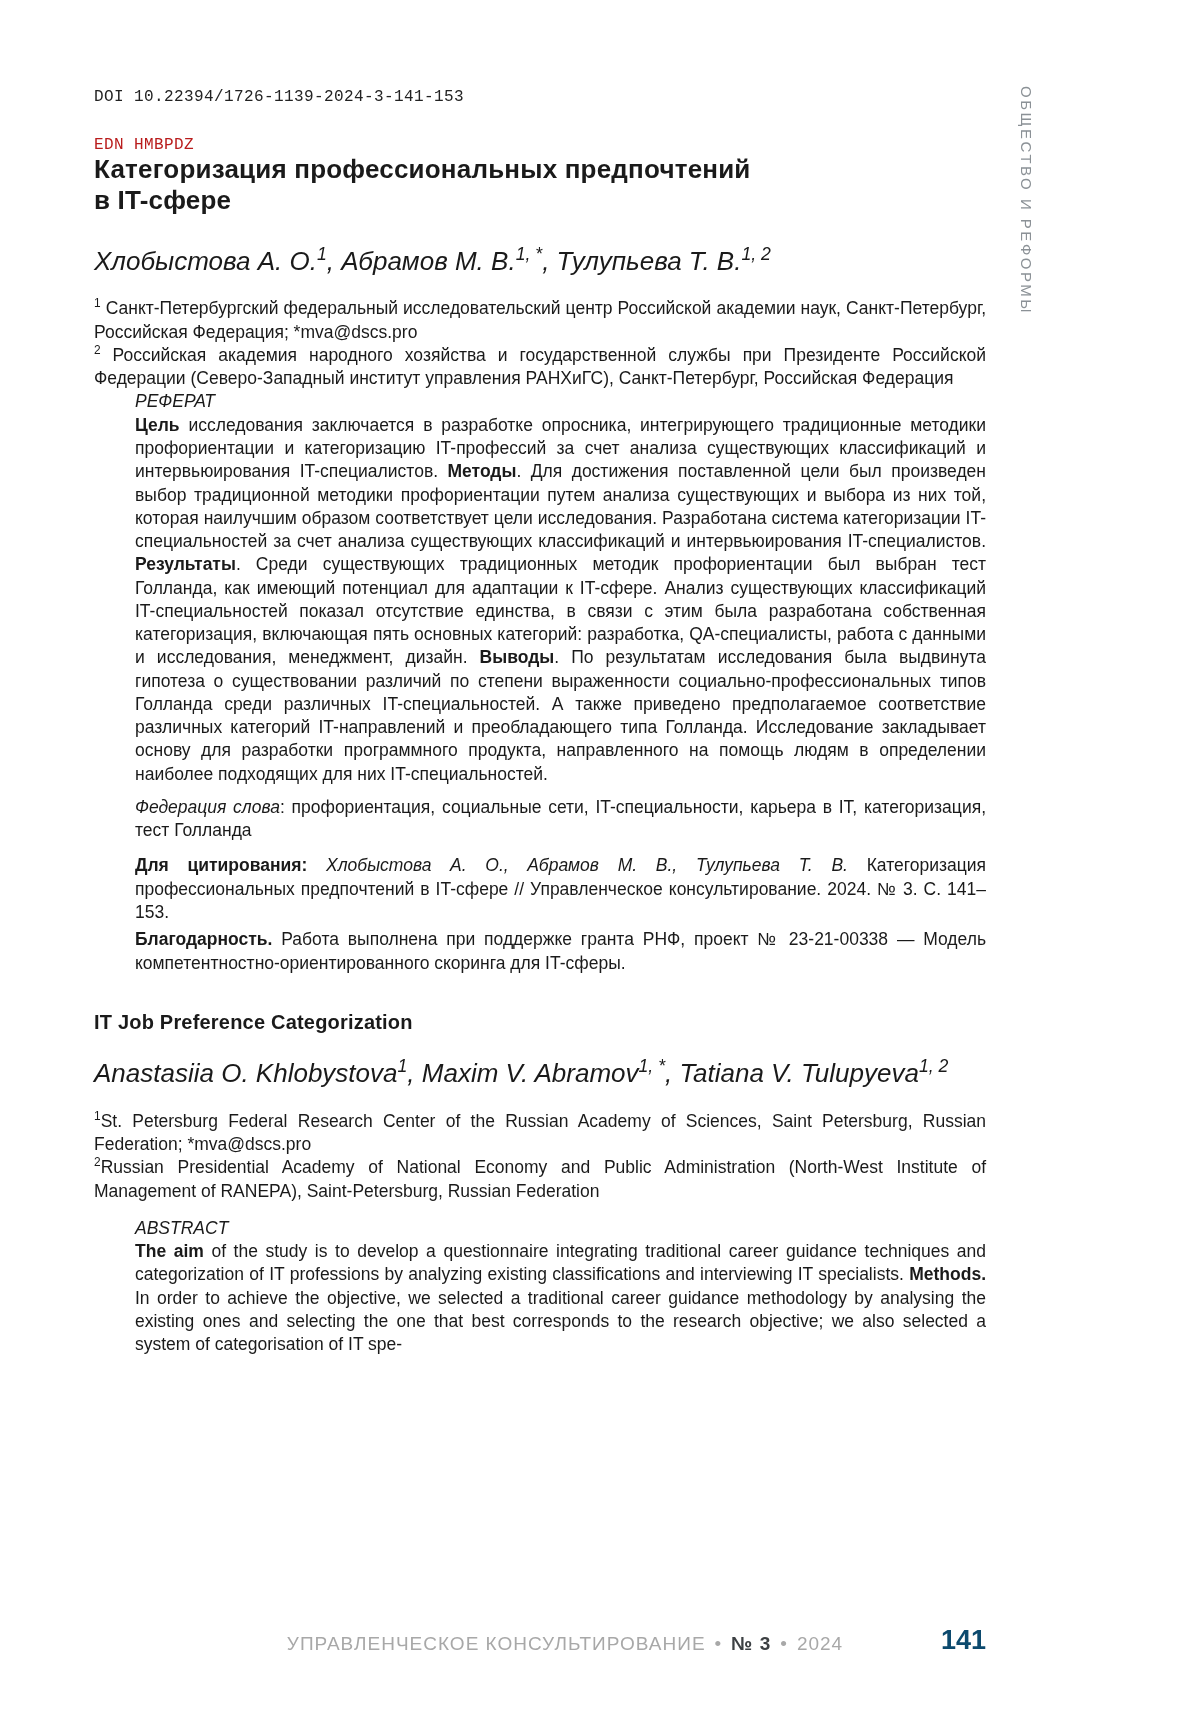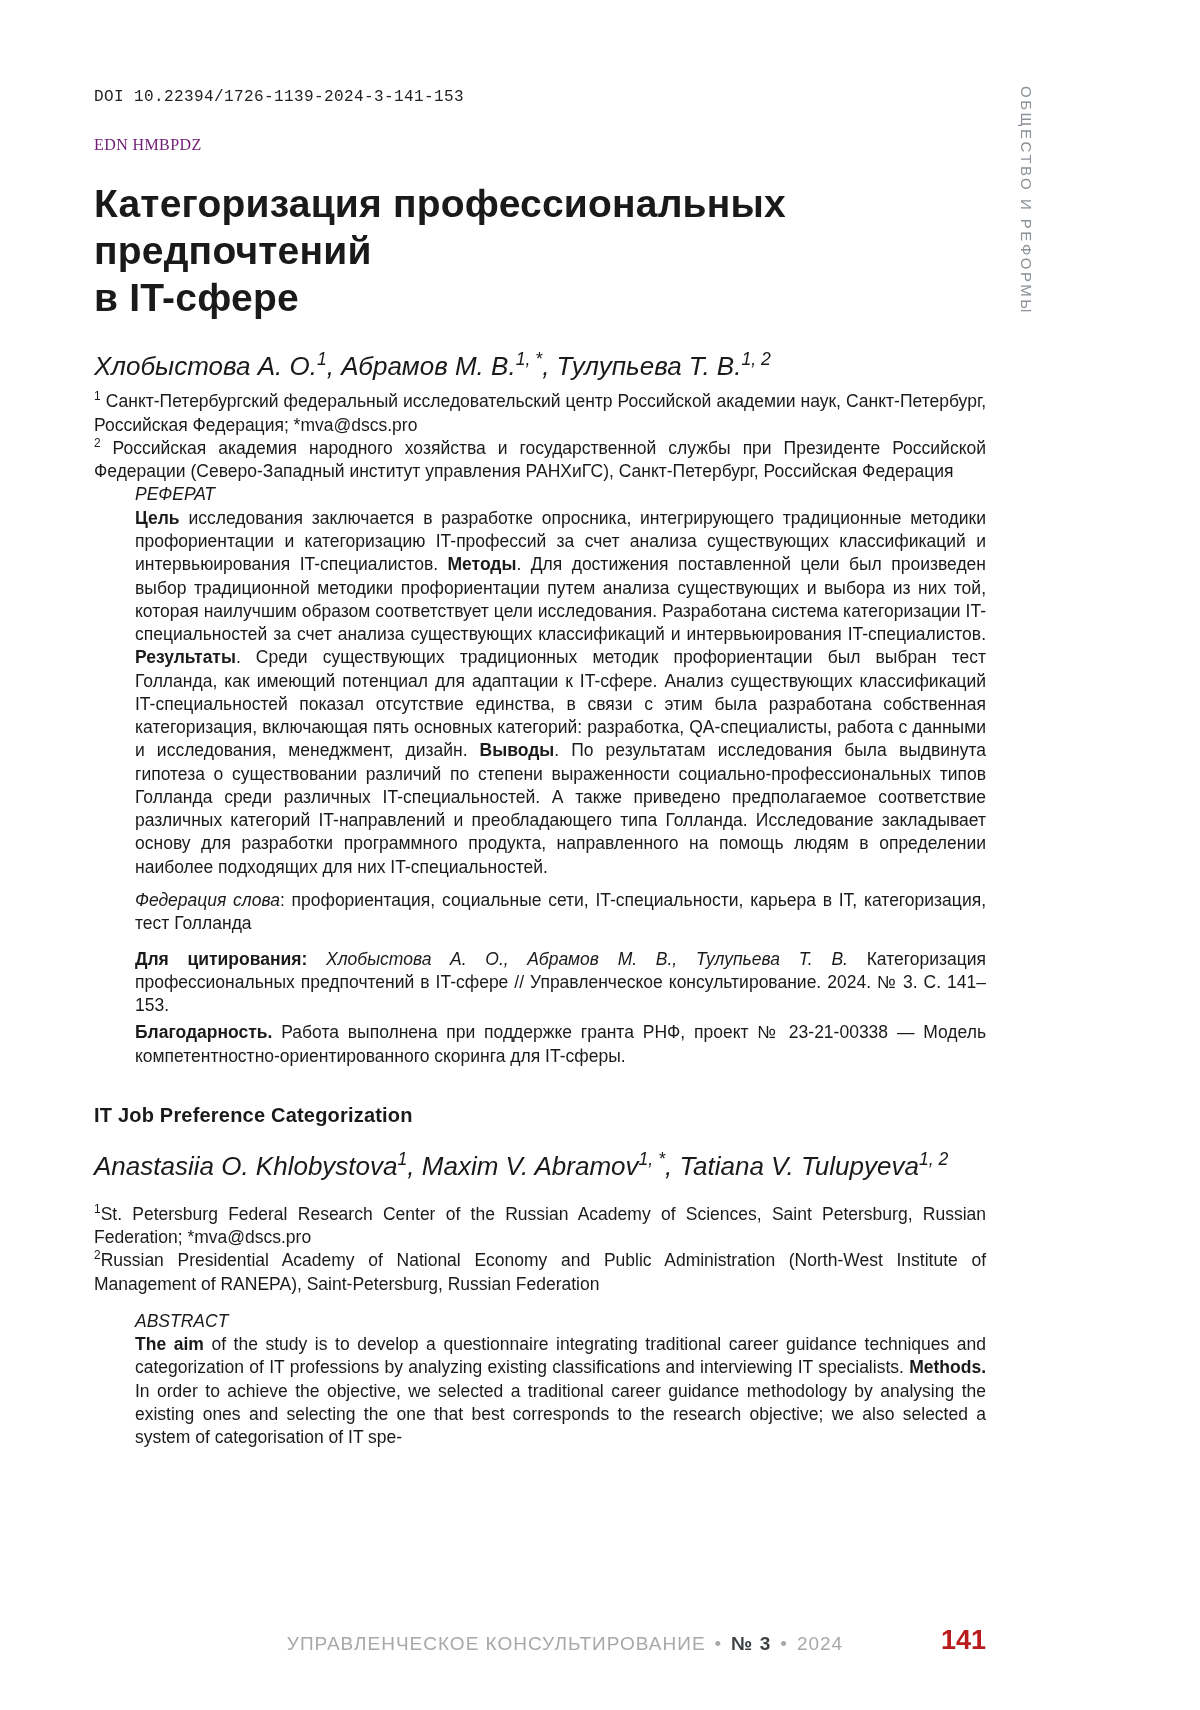--- a/index.html
+++ b/index.html
@@ -11,40 +11,39 @@
     position:relative;
     overflow:hidden;
   }
   .content {
     position:absolute;
     left:94px; top:0;
     width:892px;
   }
   .mono { font-family:"Liberation Mono", monospace; }
   .doi { margin-top:88px; font-size:16px; letter-spacing:0.4px; color:#222; }
-  .edn { margin-top:30px; font-size:16px; letter-spacing:0.4px; color:#701a75;font-family:Liberation Serif, serif; }
+  .edn { margin-top:30px; font-size:16px; letter-spacing:0.4px; color:#b91c1c; }
   .title-ru {
-    margin-top:27px;
-    font-size:39px;
+    font-size:26px;
     font-weight:bold;
     line-height:1.2;
     white-space:pre-line;
     letter-spacing:0.2px;
   }
   .authors {
     margin-top:30px;
     font-size:26px;
     font-style:italic;
   }
   .body-text {
     font-size:17.5px;
     line-height:1.33;
     text-align:justify;
   }
-  .affil1 { margin-top:8px; }
+  .affil1 { margin-top:20px; }
   .indent { margin-left:41px; }
   .abstract-block { }
   .abstract-label { font-style:italic; font-size:17.5px; line-height:1.33; }
   .para { margin-top:0; }
   .keywords { margin-top:10px; }
   .citation { margin-top:12px; }
   .acknowledgment { margin-top:4px; }
   .title-en { margin-top:36px; font-size:20px; font-weight:bold; letter-spacing:0.2px; }
   .authors-en { margin-top:24px; }
   .affil-en1 { margin-top:21px; }
@@ -73,21 +72,21 @@
     padding-left:50px;
     padding-top:4px;
   }
   .footer-issue { color:#3c4043; font-weight:bold; }
   .footer-sep { margin:0 9px; color:#a8a8a8; }
   .page-num {
     position:absolute;
     right:0; top:-4px;
     font-size:27px;
     font-weight:bold;
-    color:#b91c1c;
+    color:#0c4a6e;
   }
   .seg-b { font-weight:bold; }
   .seg-i { font-style:italic; }
 </style>
 </head>
 <body>
 
 <div class="section-label">ОБЩЕСТВО И РЕФОРМЫ</div>
 
 <div class="content">

